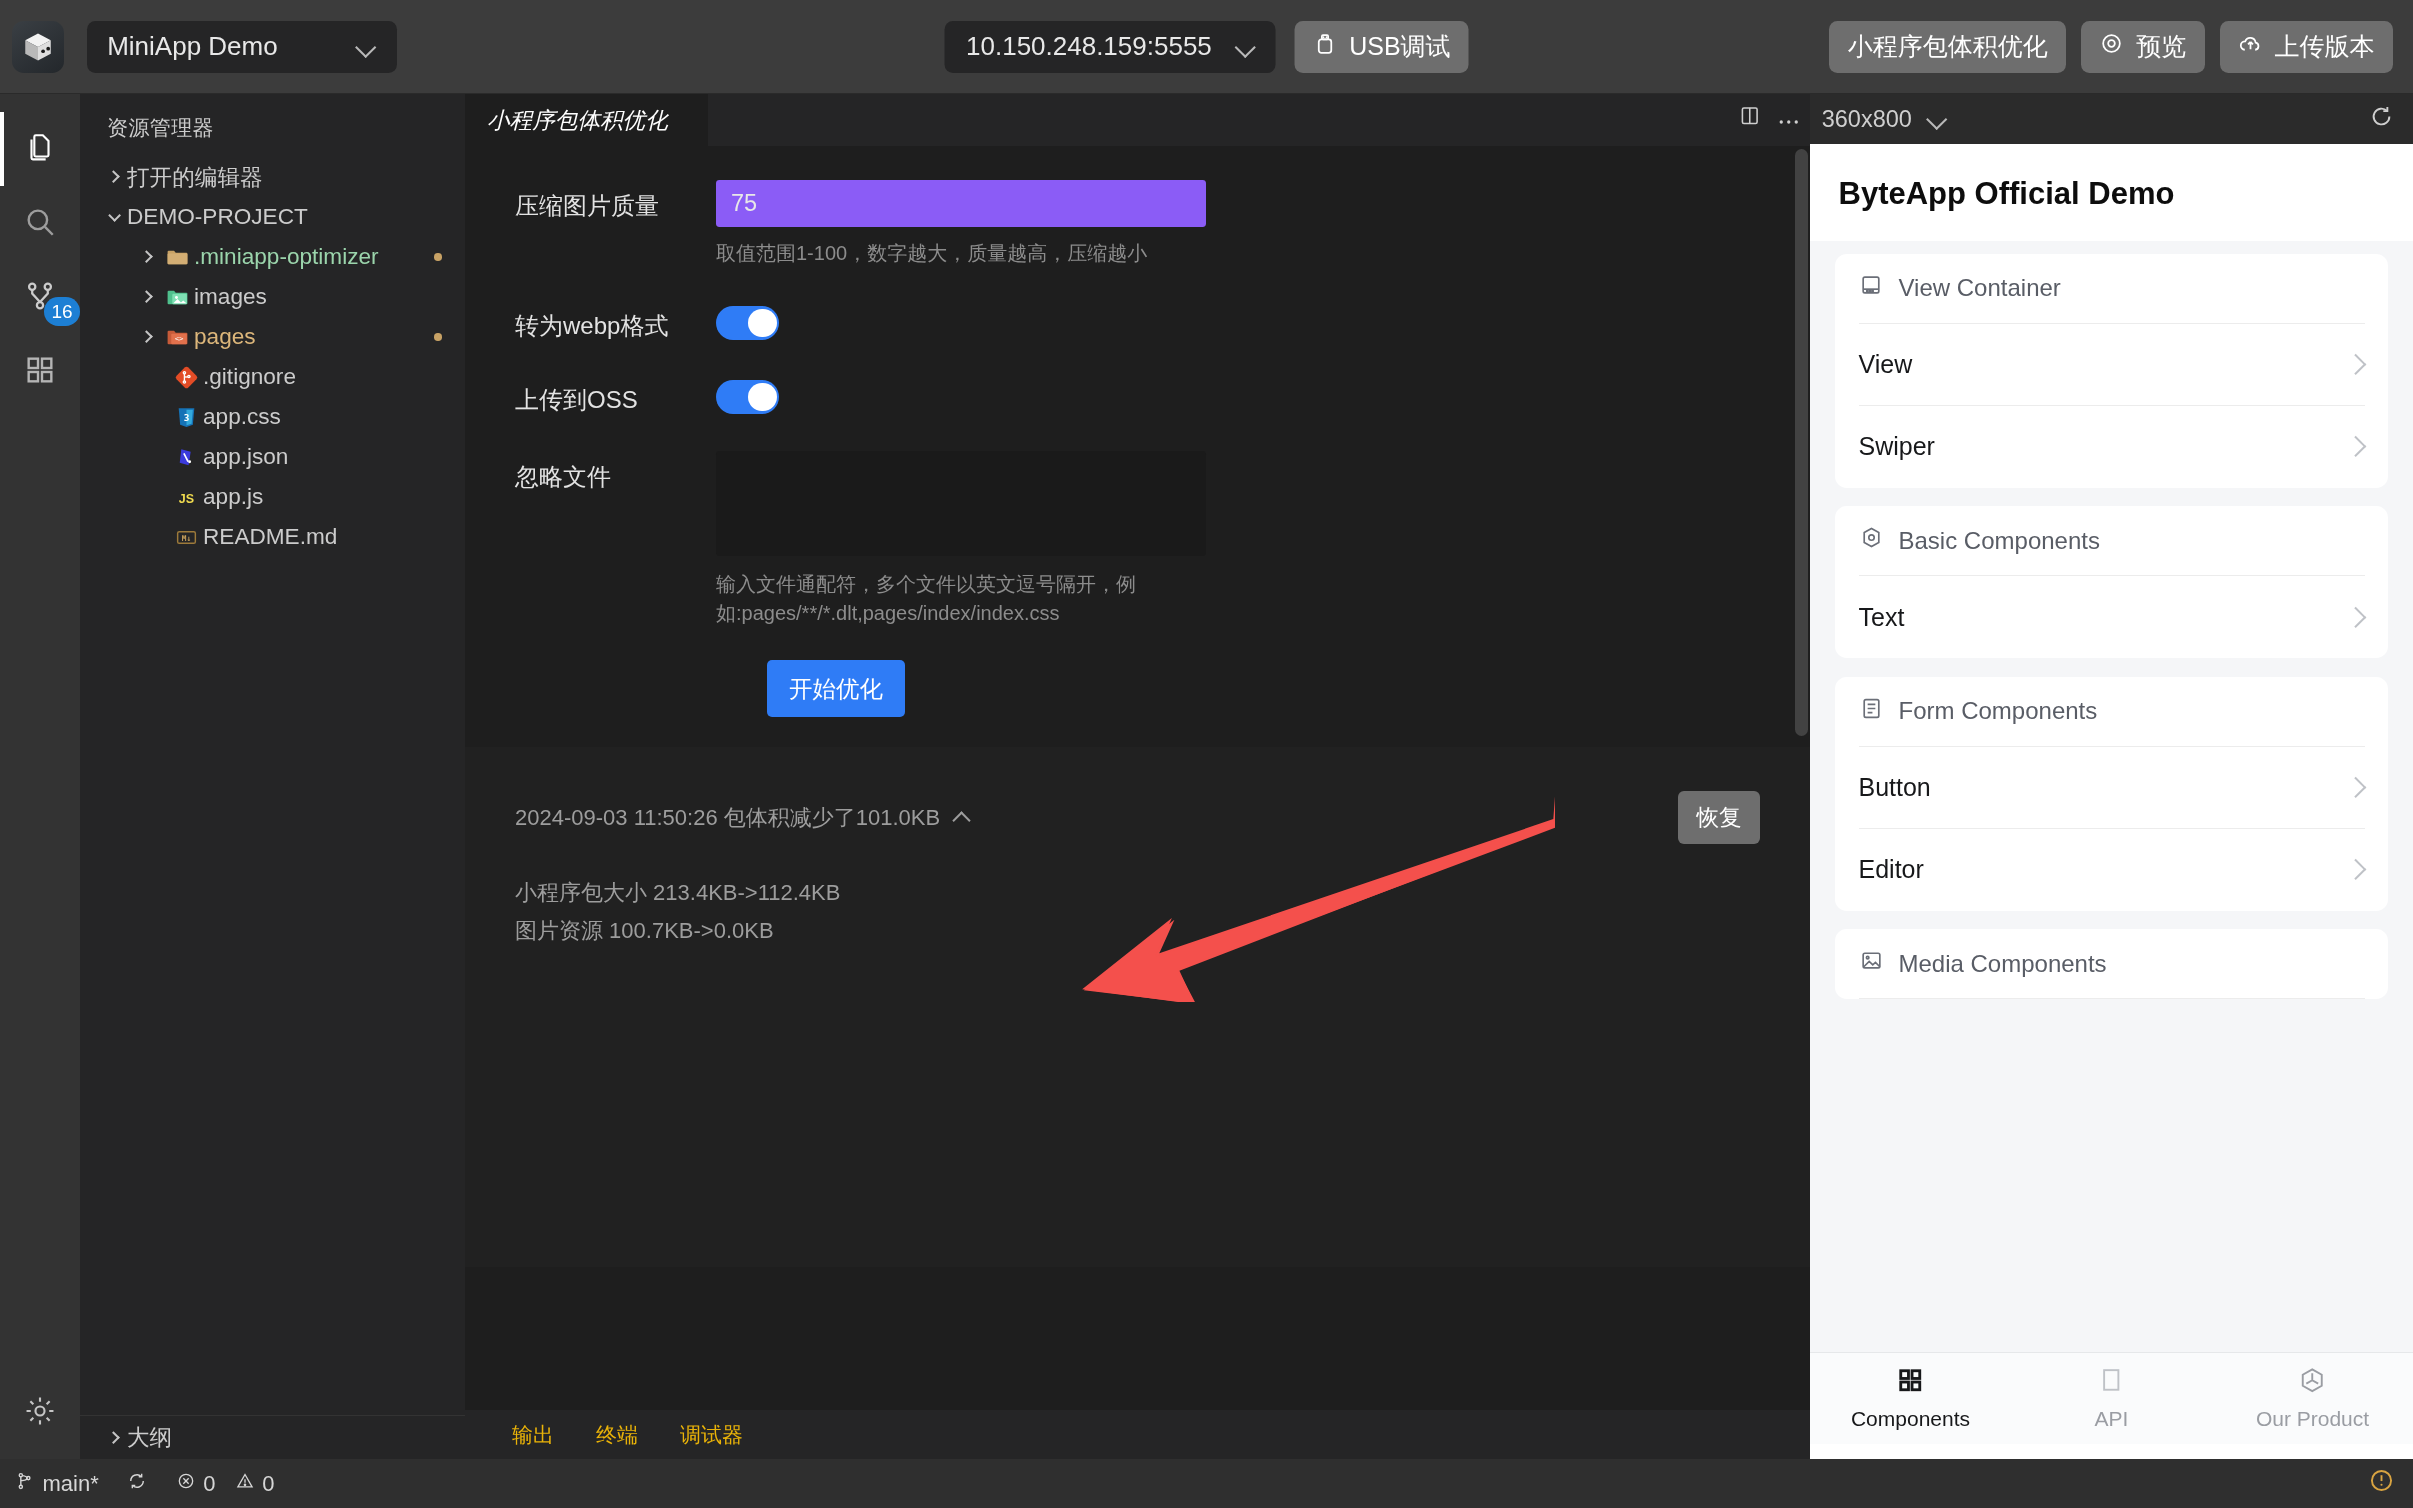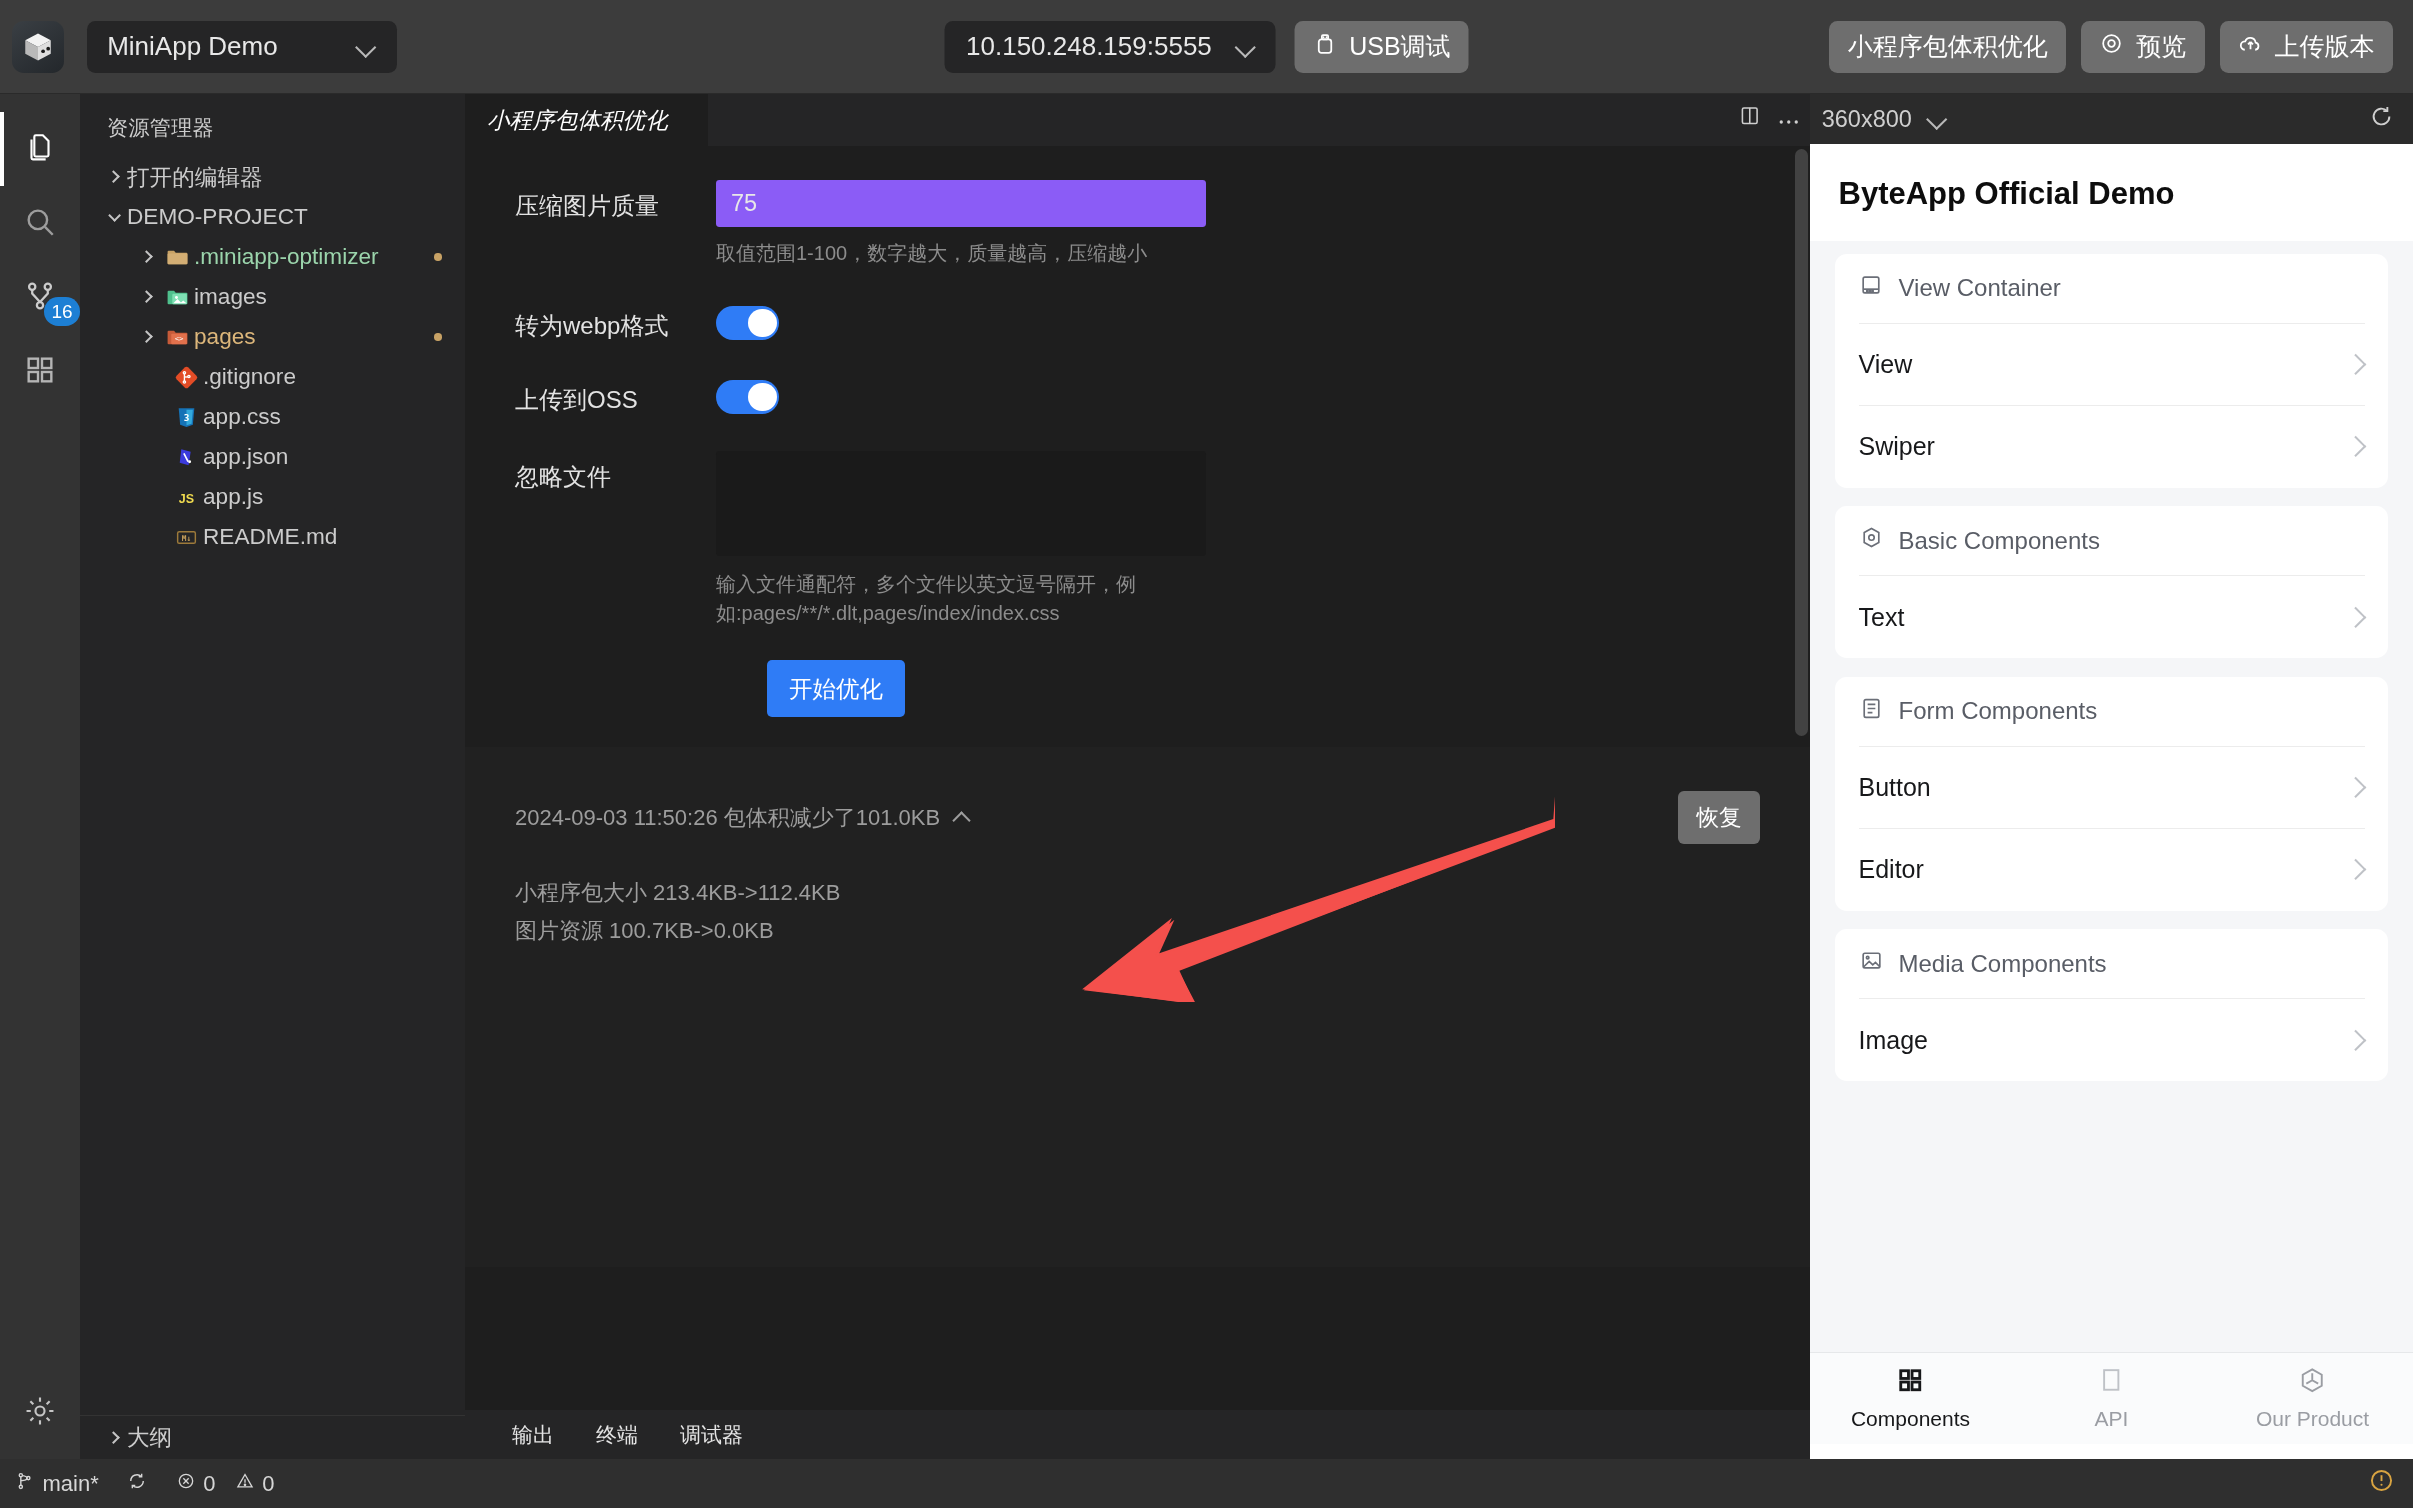--- a/index.html
+++ b/index.html
@@ -165,21 +165,21 @@
   }
   .result-lines { margin-top: 30px; color: #9d9d9d; font-size: 22px; line-height: 1.72; }
 
   .vscroll {
     position: absolute; top: 0; width: 13.4px; background: #424242; border-radius: 6.7px;
   }
 
   
   .panelbar {
     height: 49px; flex: 0 0 49px; background: #252526; display: flex; align-items: center;
-    gap: 42px; padding-left: 47px; color: #e5e5e5; font-size: 21px;
+    gap: 42px; padding-left: 47px; color: #eab308; font-size: 21px;
   }
   .panelbar span { cursor: pointer; }
 
   
   .preview {
     width: 603px; flex: 0 0 603px; background: #2b2b2b; display: flex; flex-direction: column;
     min-height: 0;
   }
   .prev-toolbar {
     height: 50px; flex: 0 0 50px; display: flex; align-items: center; padding: 0 18.4px 0 0;
@@ -641,24 +641,20 @@
           <div class="card">
             <div class="card-head">
               <span>
                 <svg width="25" height="25" viewBox="0 0 24 24" fill="none" stroke="#6b6f78" stroke-width="1.6">
                   <rect x="4" y="5" width="16" height="14" rx="1.6"></rect>
                   <circle cx="8.3" cy="9.3" r="1.2"></circle>
                   <path d="M4.6 18l5.2-5.2 3.4 3.4 2.6-2.4 4.2 4.2"></path>
                 </svg>
               </span>
               <span>Media Components</span>
-            </div>
-            <div class="card-row">
-              <span>Image</span>
-              <span class="rchev"></span>
             </div>
           </div>
 
         </div>
 
         <div class="tabbar">
           <div class="tb-item active">
             <span>
               <svg width="28.5" height="28.5" viewBox="0 0 24 24" fill="none" stroke="#17181a" stroke-width="2.4">
                 <rect x="4" y="4" width="6.5" height="6.5"></rect>

